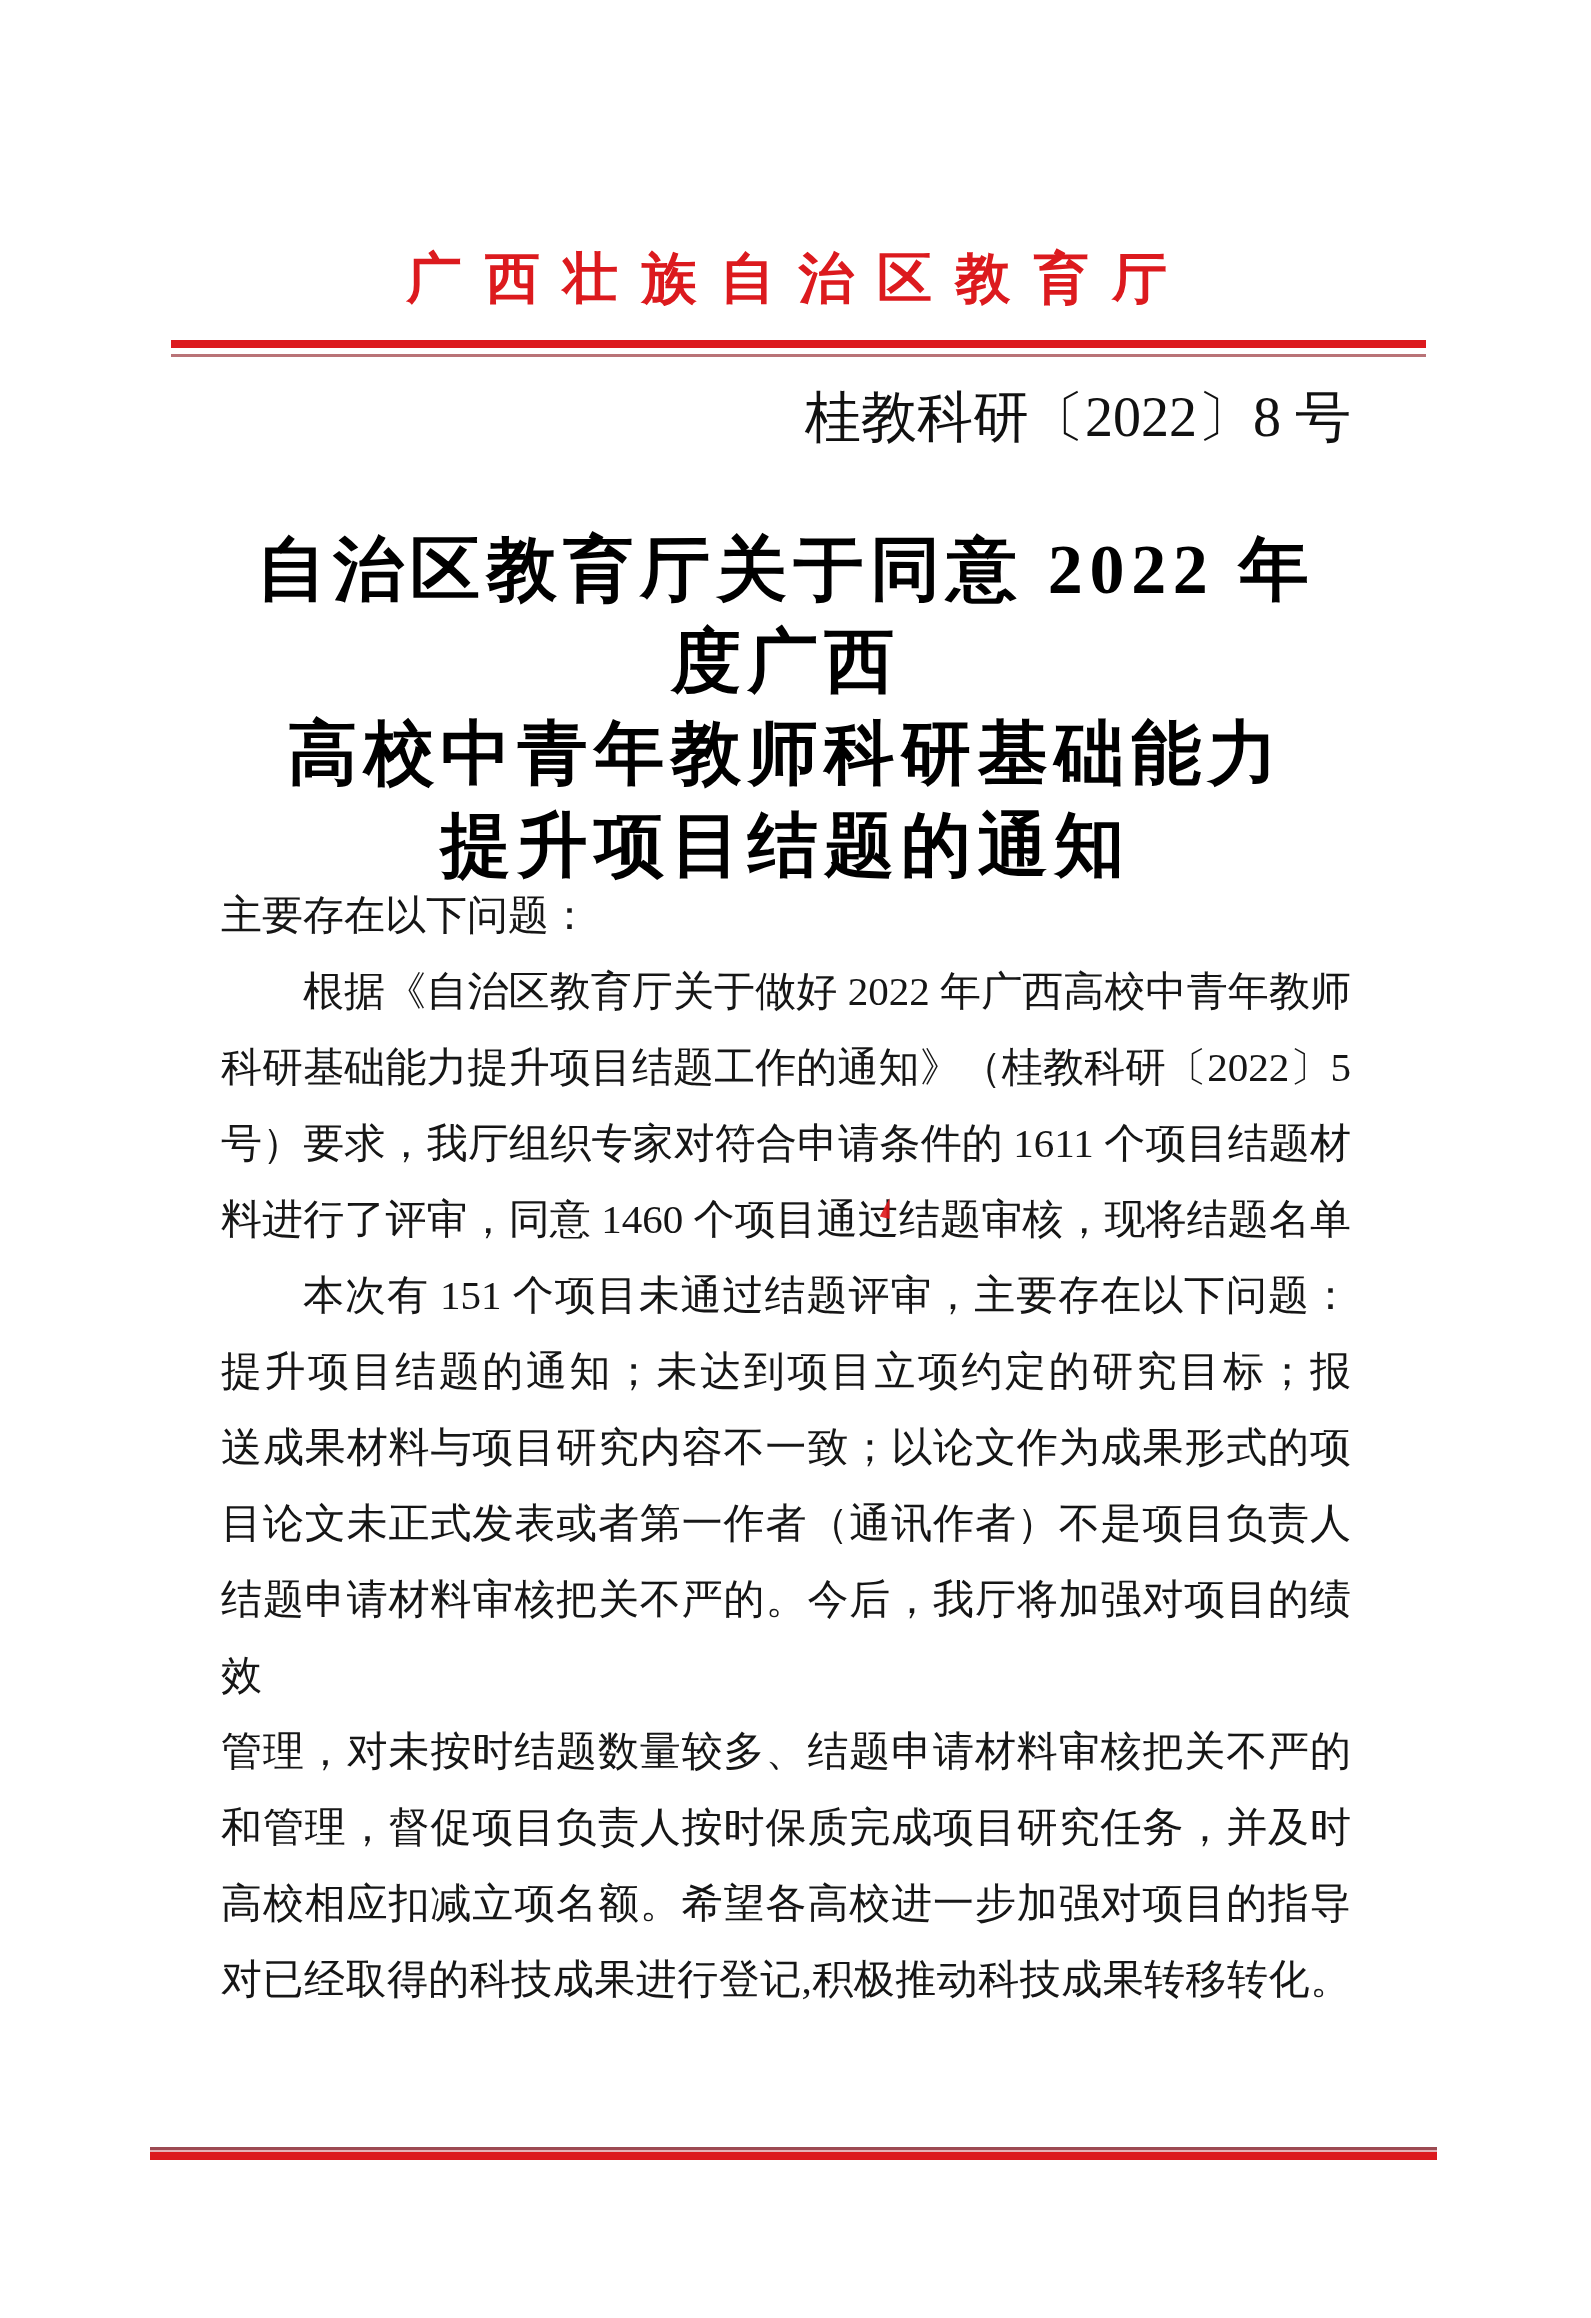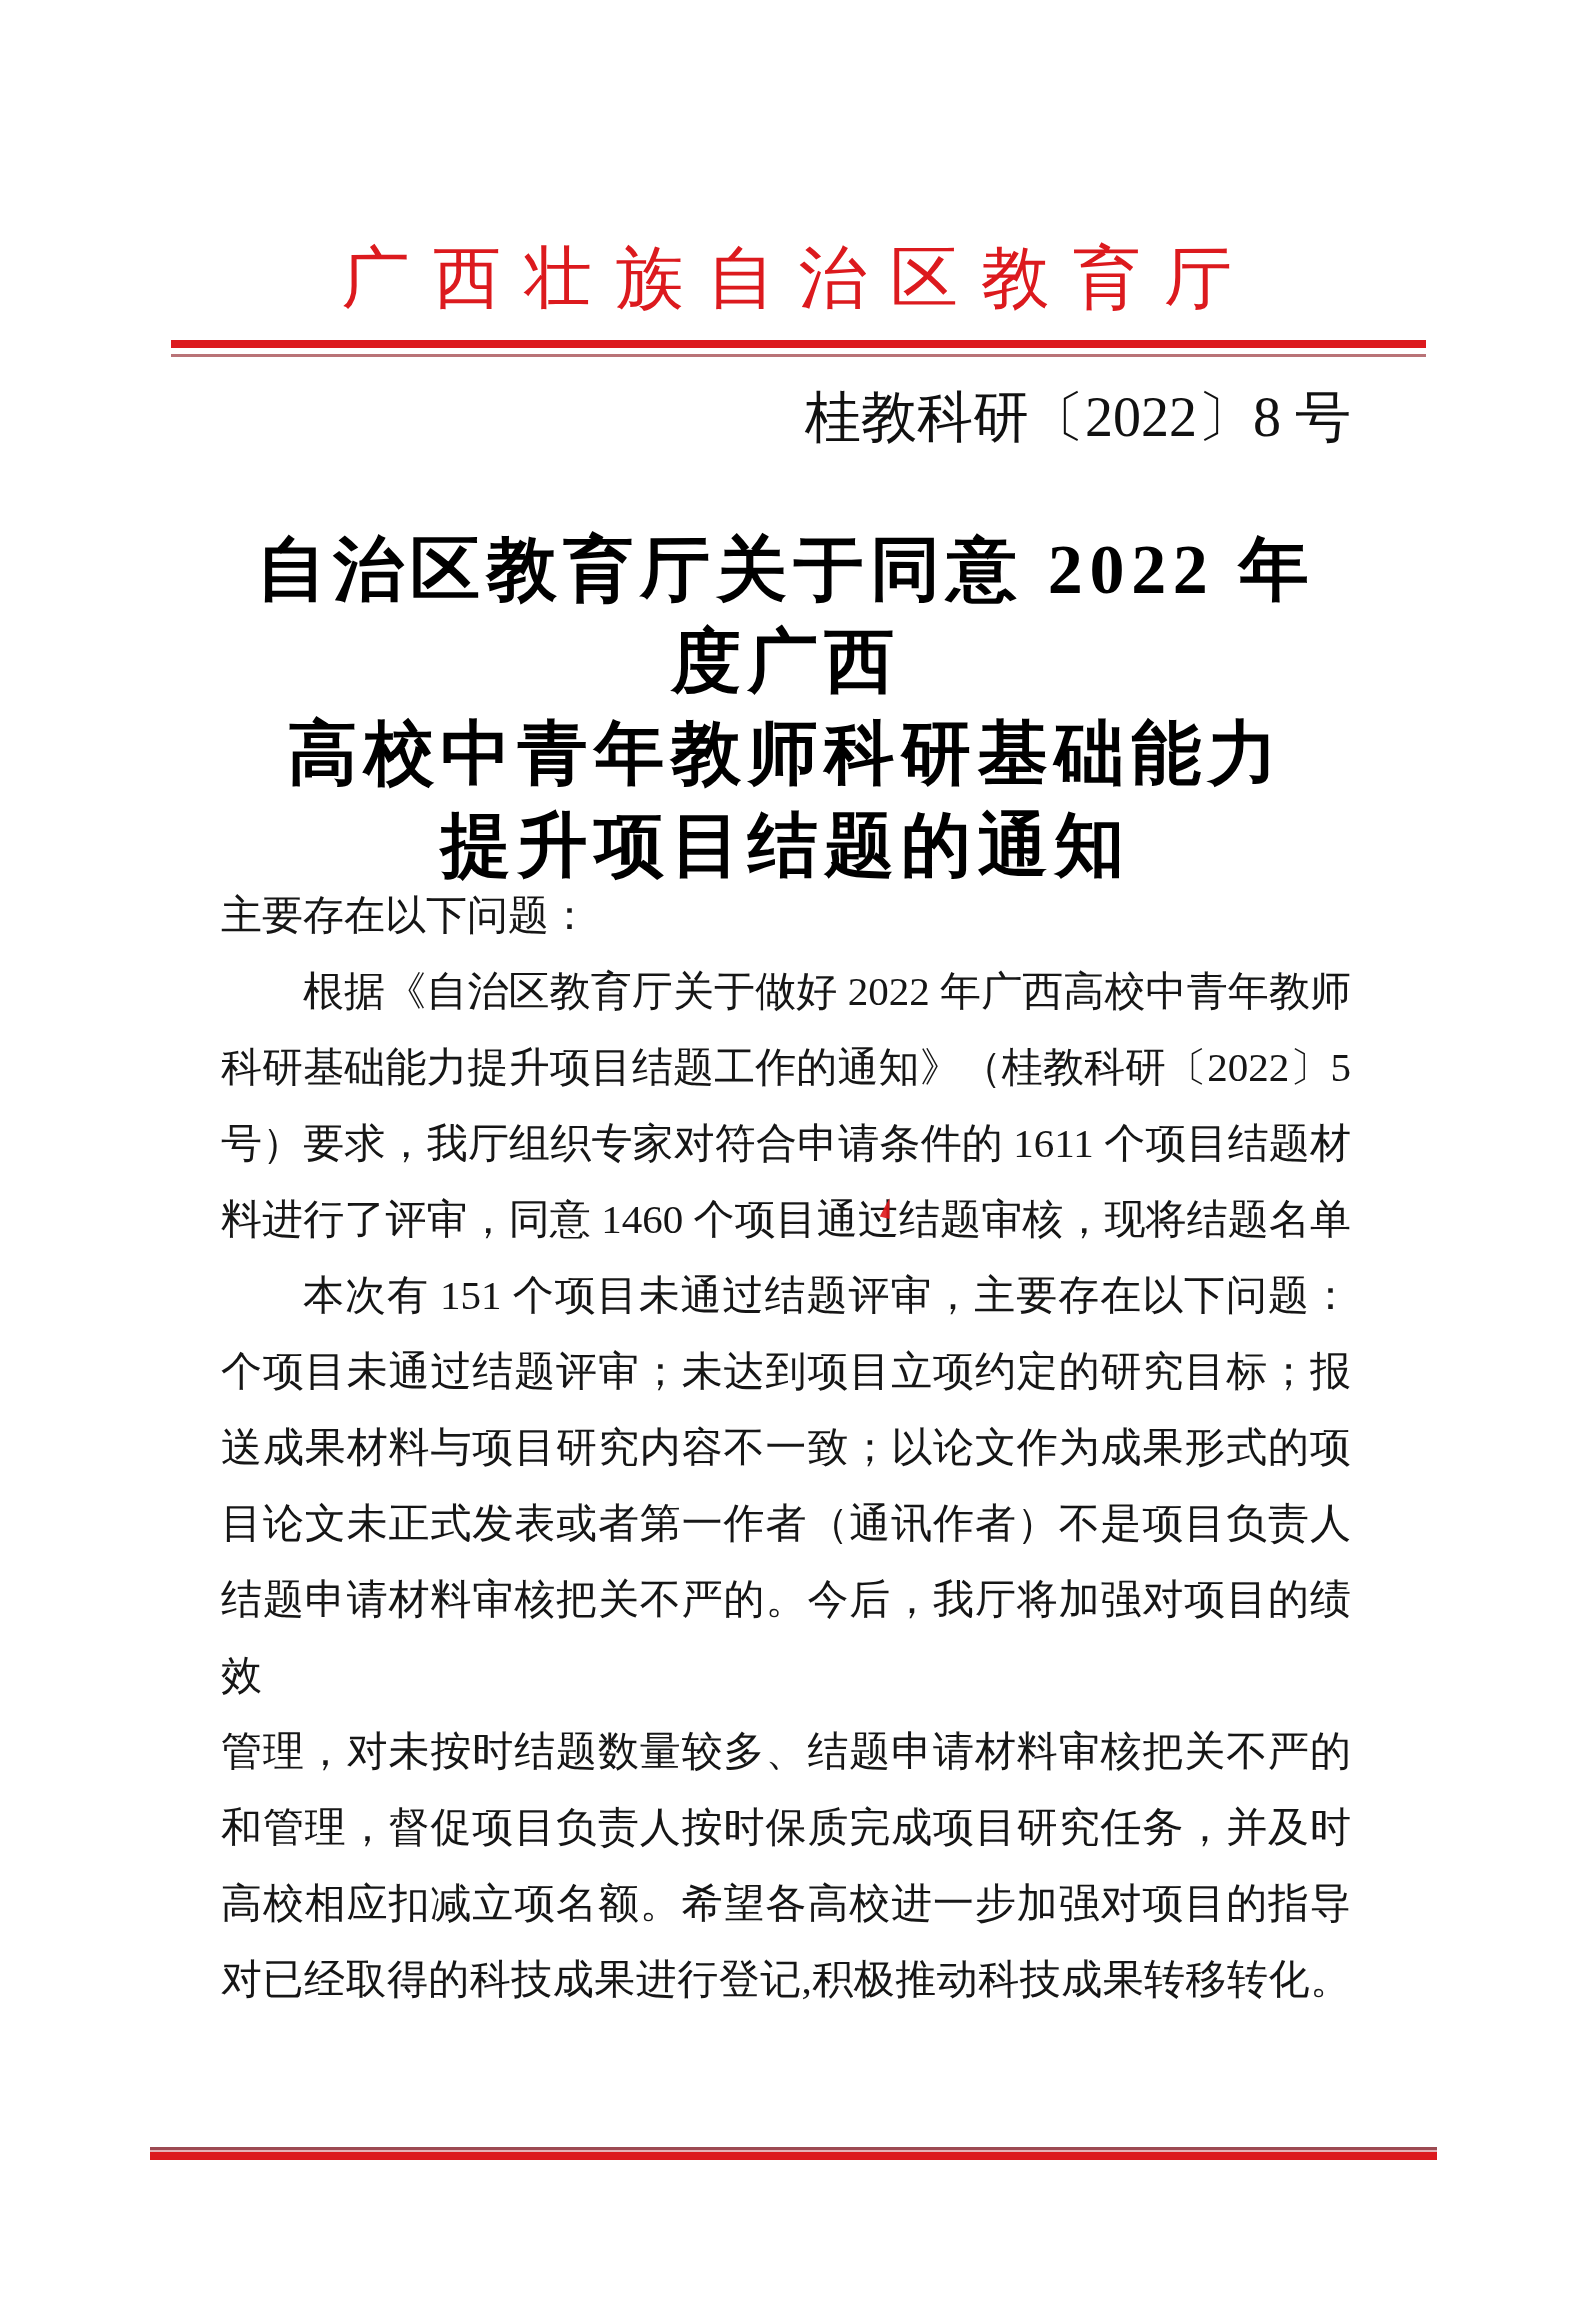--- a/index.html
+++ b/index.html
@@ -7,22 +7,22 @@
     width: 1591px; height: 2319px;
     position: relative;
     background: #ffffff;
     font-family: "Liberation Serif", "DejaVu Serif", serif;
     color: #141414;
   }
   
   .agency-title {
     position: absolute;
     left: 171px; top: 235px; width: 1255px;
-    font-size: 68px; line-height: 87px;
-    font-weight: normal;
+    font-size: 55px; line-height: 87px;
+    font-weight: bold;
     letter-spacing: 23.4px;
     text-align: center;
     color: #dc1a1e;
     white-space: nowrap;
   }
   .rule-thick {
     position: absolute;
     left: 171px; top: 340px; width: 1255px; height: 8.3px;
     background: #dc1a1e;
   }
@@ -99,21 +99,21 @@
   <div>提升项目结题的通知</div>
 </div>
 
 <div class="doc-body">
   <div class="bline open">主要存在以下问题：</div>
   <div class="bline first">根据《自治区教育厅关于做好 2022 年广西高校中青年教师</div>
   <div class="bline">科研基础能力提升项目结题工作的通知》（桂教科研〔2022〕5</div>
   <div class="bline">号）要求，我厅组织专家对符合申请条件的 1611 个项目结题材</div>
   <div class="bline">料进行了评审，同意 1460 个项目通过结题审核，现将结题名单</div>
   <div class="bline first">本次有 151 个项目未通过结题评审，主要存在以下问题：</div>
-  <div class="bline">个项目未通过结题评审；未达到项目立项约定的研究目标；报</div>
+  <div class="bline">提升项目结题的通知；未达到项目立项约定的研究目标；报</div>
   <div class="bline">送成果材料与项目研究内容不一致；以论文作为成果形式的项</div>
   <div class="bline">目论文未正式发表或者第一作者（通讯作者）不是项目负责人</div>
   <div class="bline">结题申请材料审核把关不严的。今后，我厅将加强对项目的绩效</div>
   <div class="bline">管理，对未按时结题数量较多、结题申请材料审核把关不严的</div>
   <div class="bline">和管理，督促项目负责人按时保质完成项目研究任务，并及时</div>
   <div class="bline">高校相应扣减立项名额。希望各高校进一步加强对项目的指导</div>
   <div class="bline">对已经取得的科技成果进行登记,积极推动科技成果转移转化。</div>
 </div>
 
 <div class="red-mark"></div>

